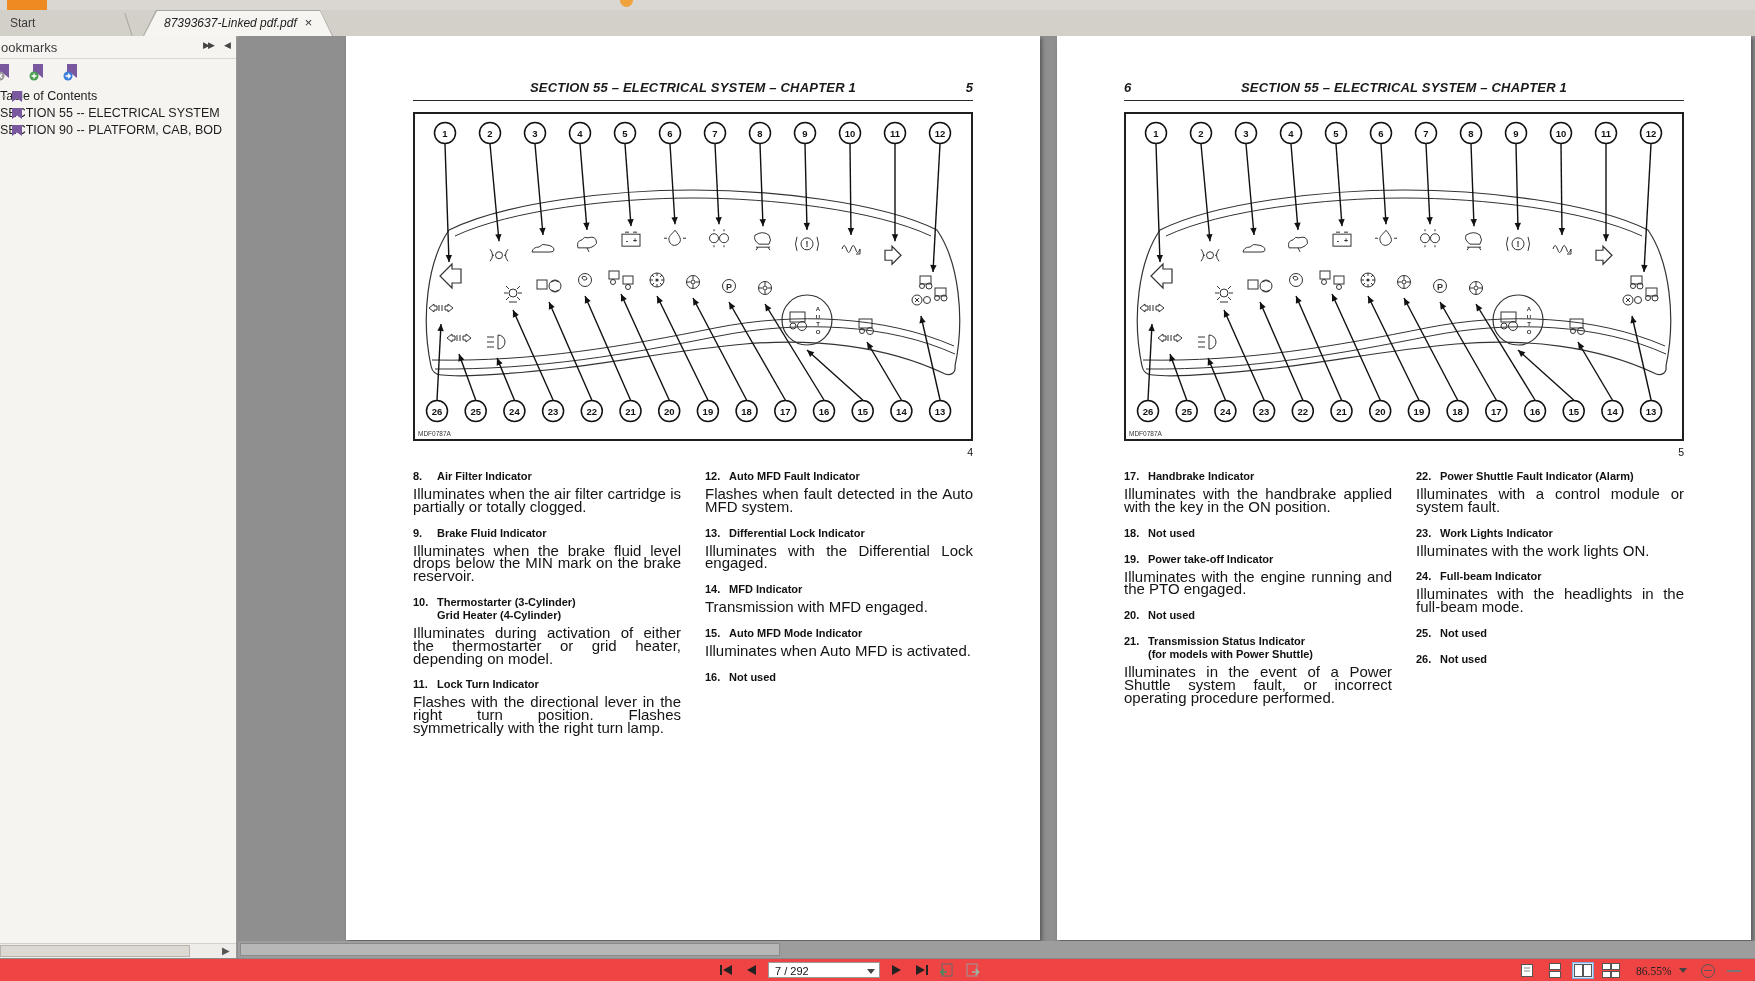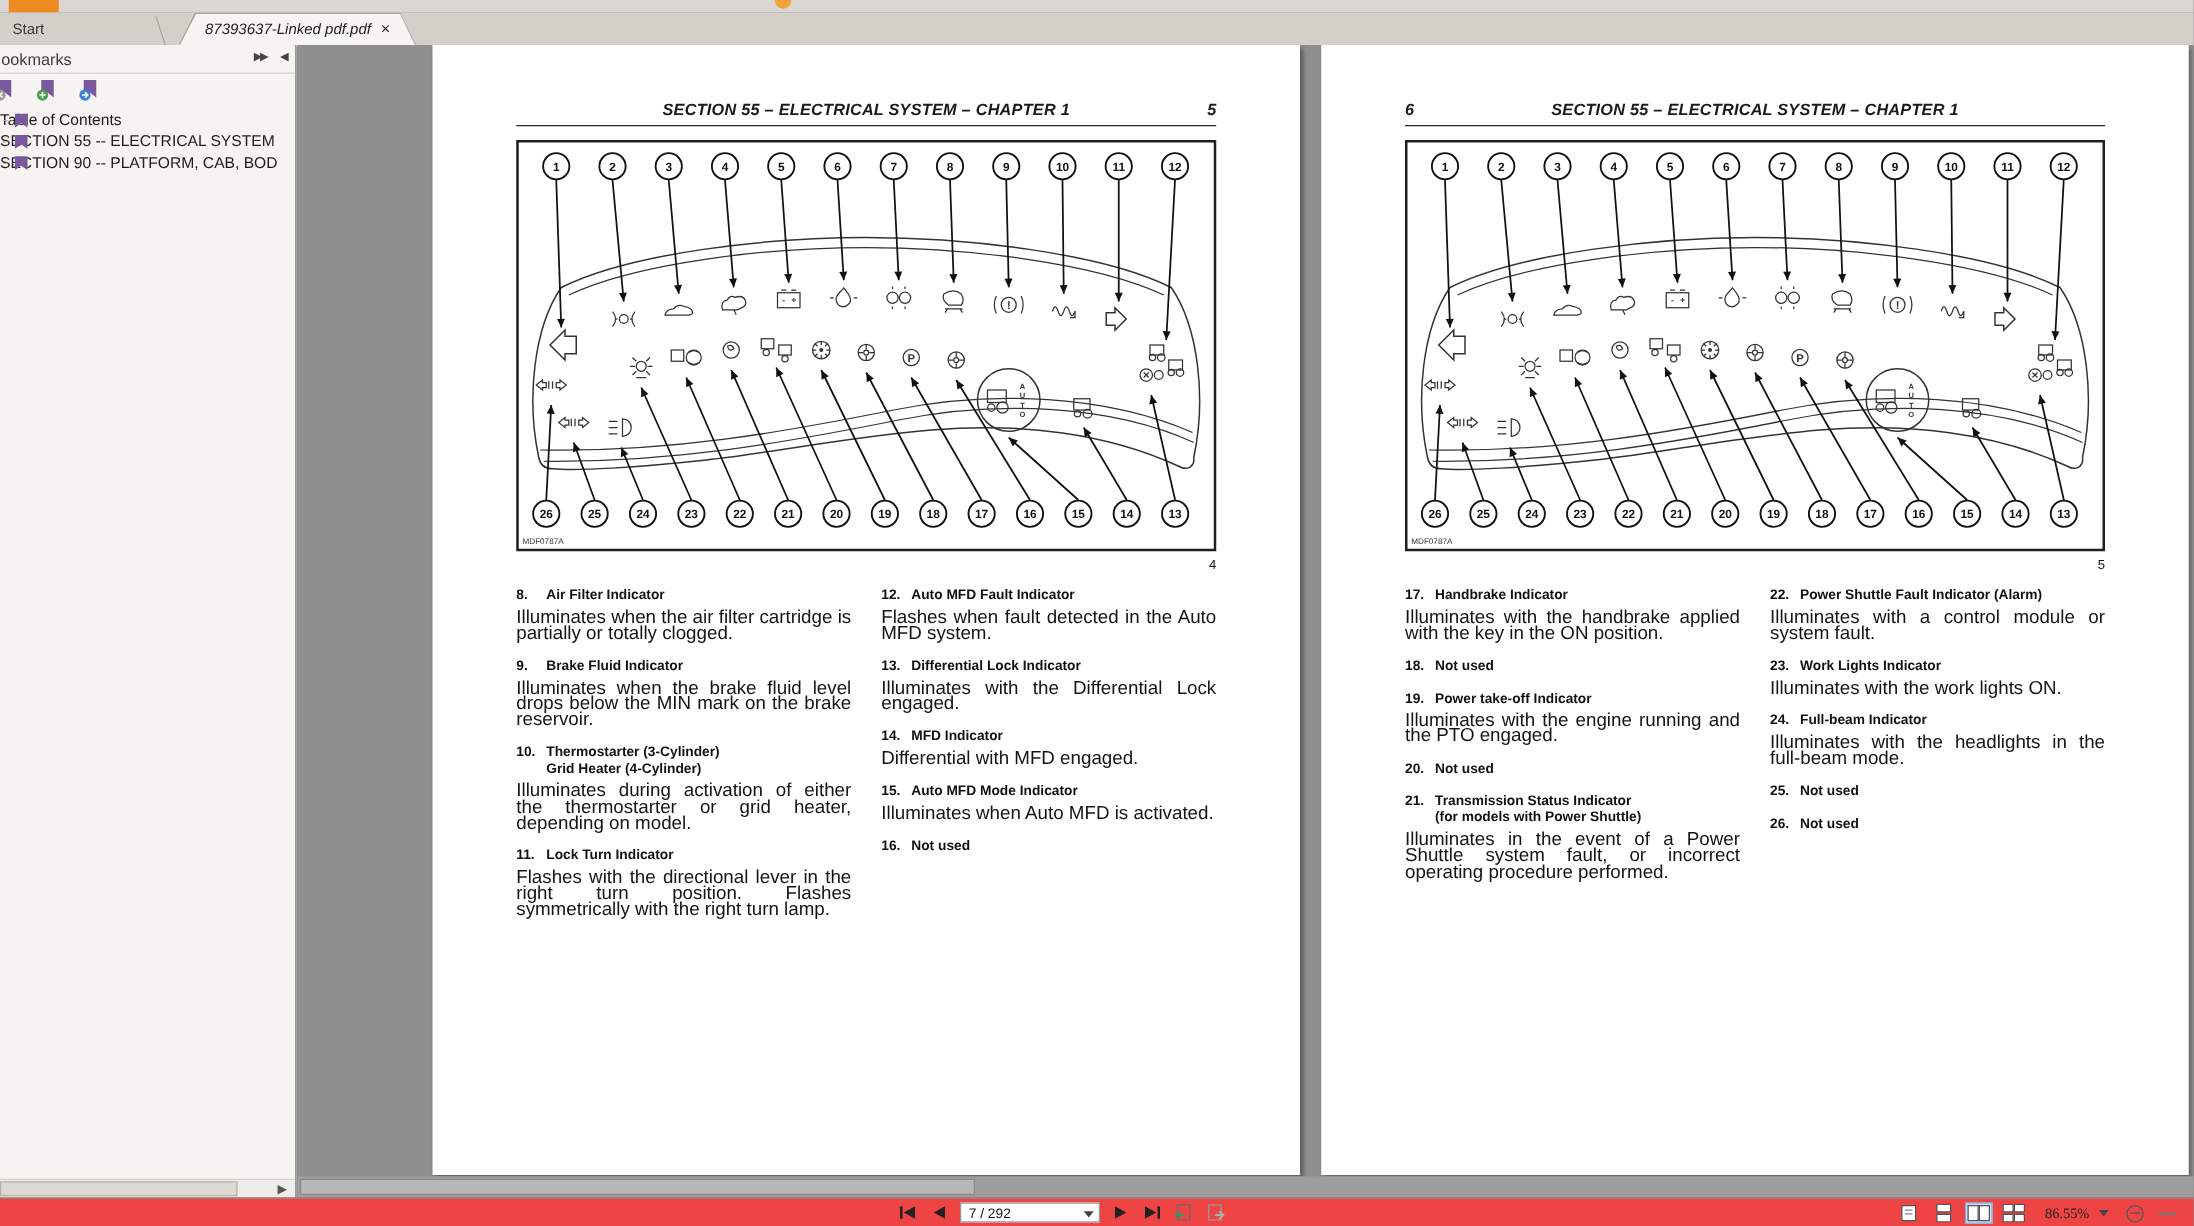--- a/index.html
+++ b/index.html
@@ -444,21 +444,21 @@
             </div>
             <p class="e-body">Illuminates with the Differential Lock engaged.</p>
           </div>
           <div class="entry">
             <div class="e-head">
               <span class="e-num">14.</span>
               <span class="e-titles">
                 <div>MFD Indicator</div>
               </span>
             </div>
-            <p class="e-body">Differential with MFD engaged.</p>
+            <p class="e-body">Transmission with MFD engaged.</p>
           </div>
           <div class="entry">
             <div class="e-head">
               <span class="e-num">15.</span>
               <span class="e-titles">
                 <div>Auto MFD Mode Indicator</div>
               </span>
             </div>
             <p class="e-body">Illuminates when Auto MFD is activated.</p>
           </div>

